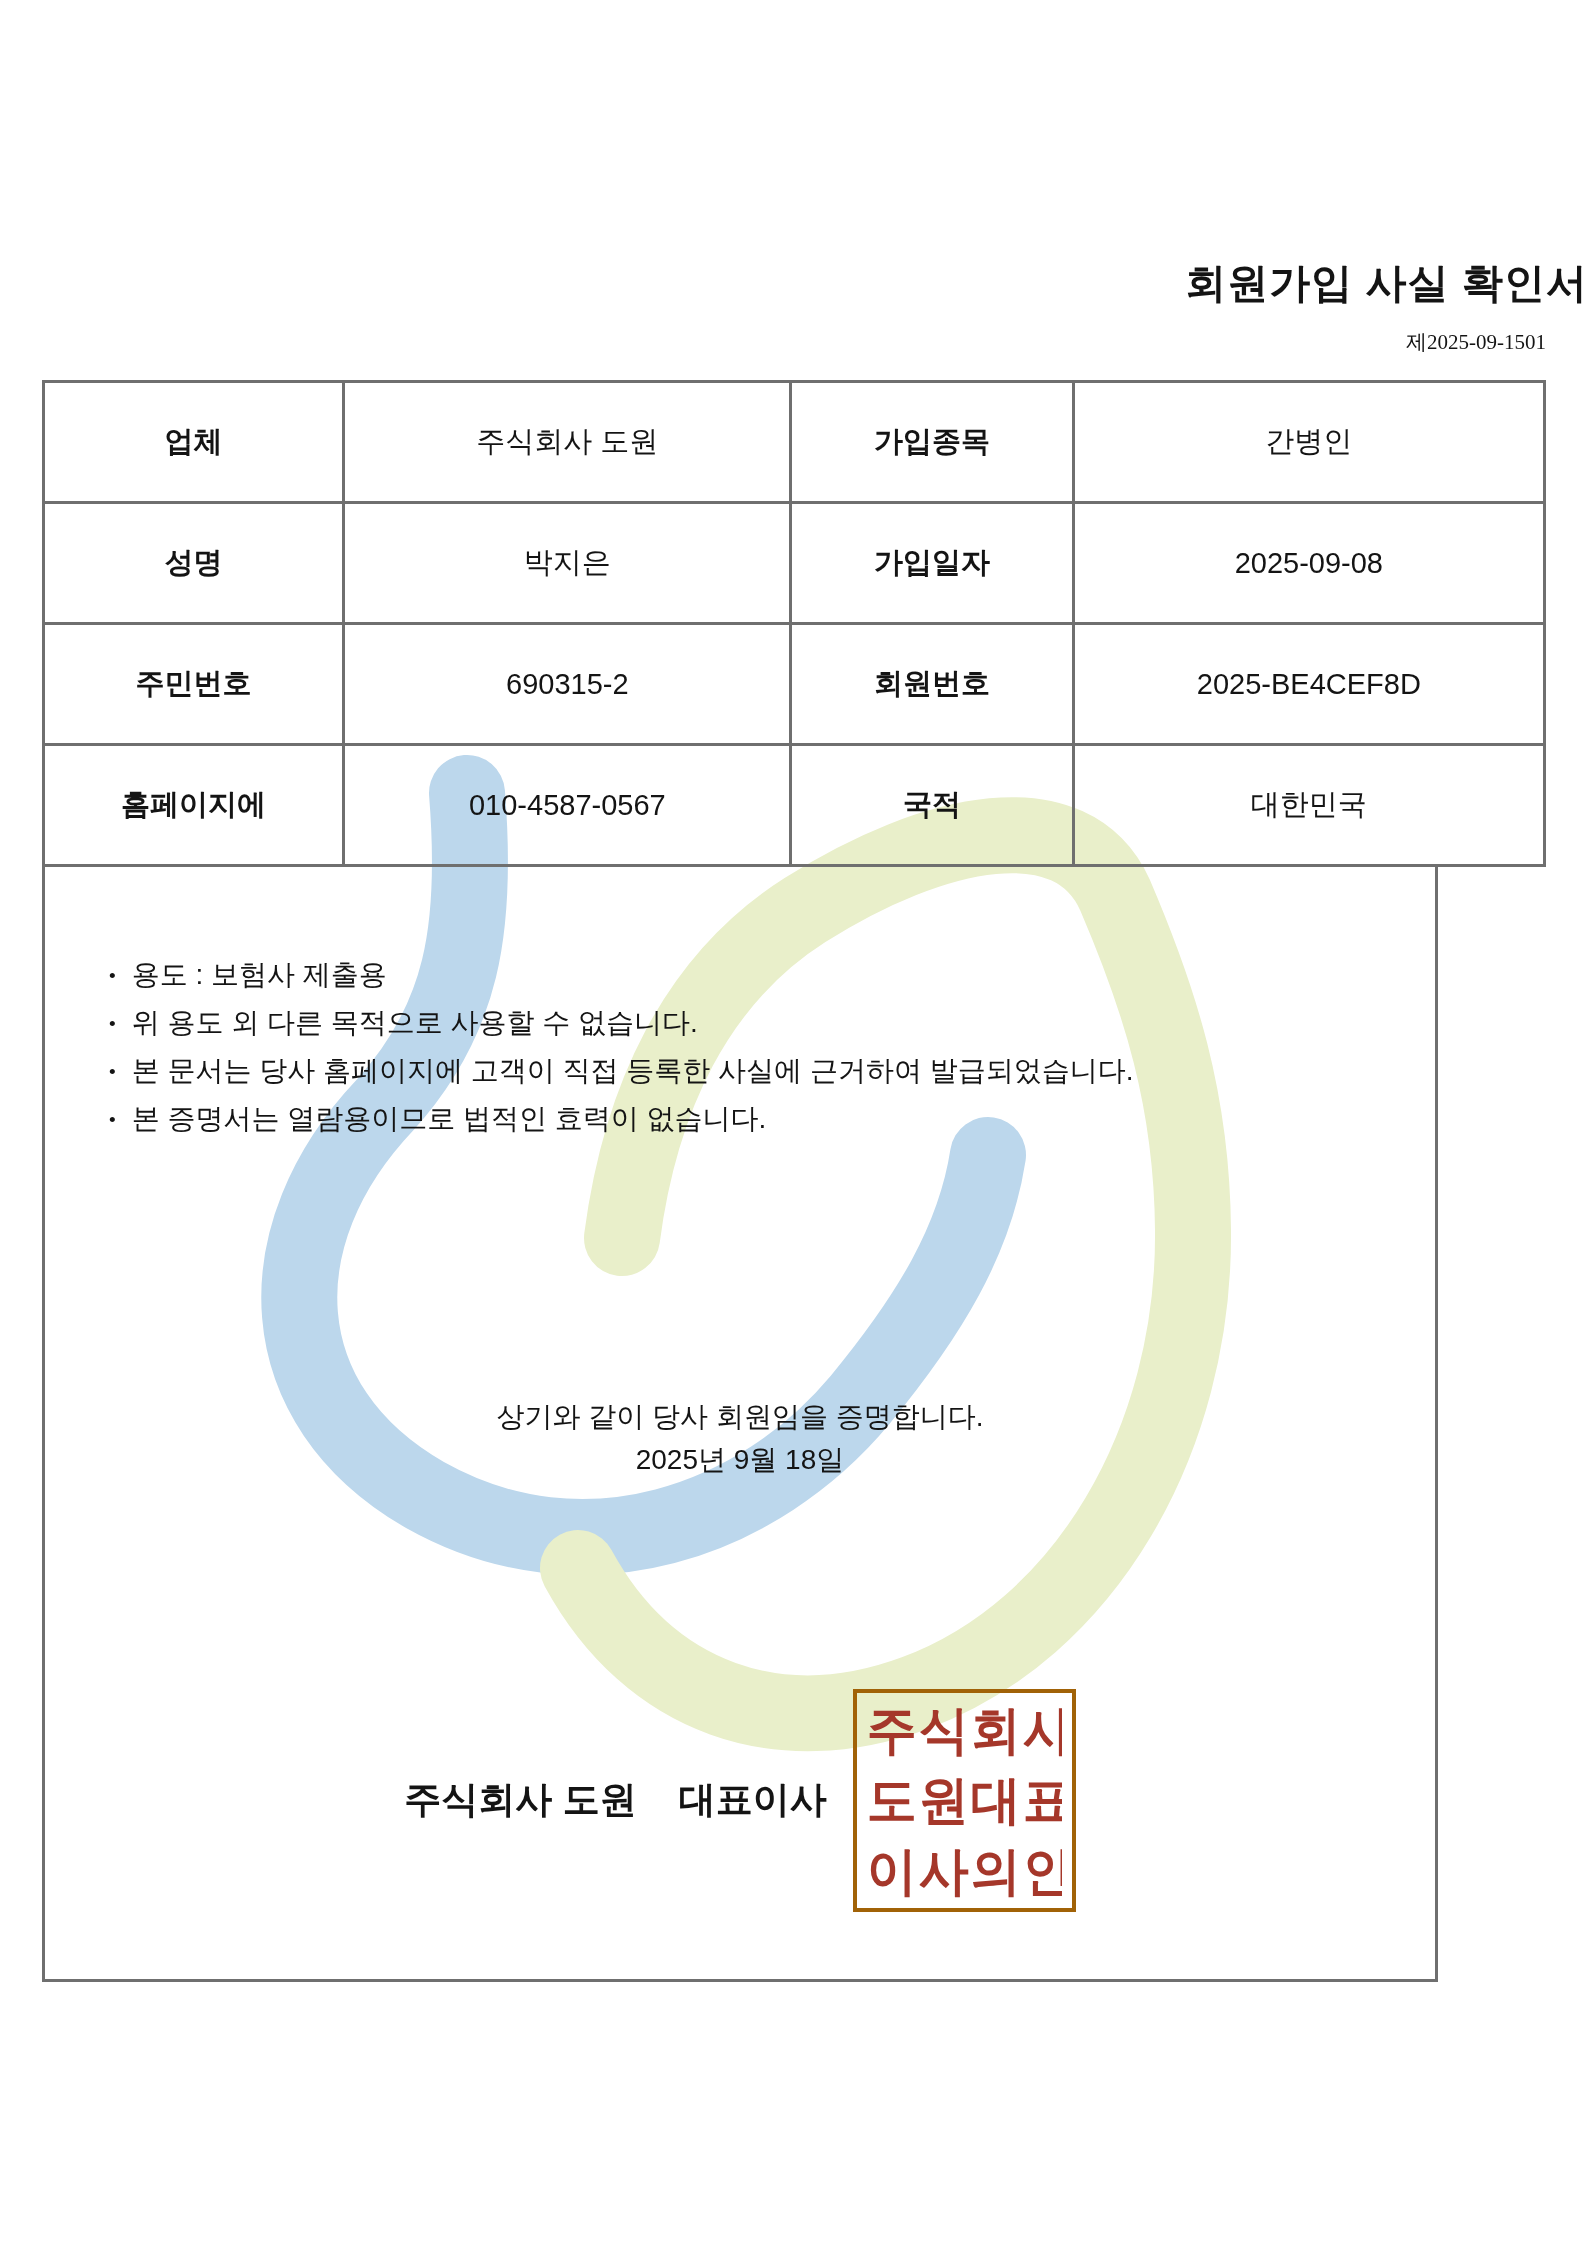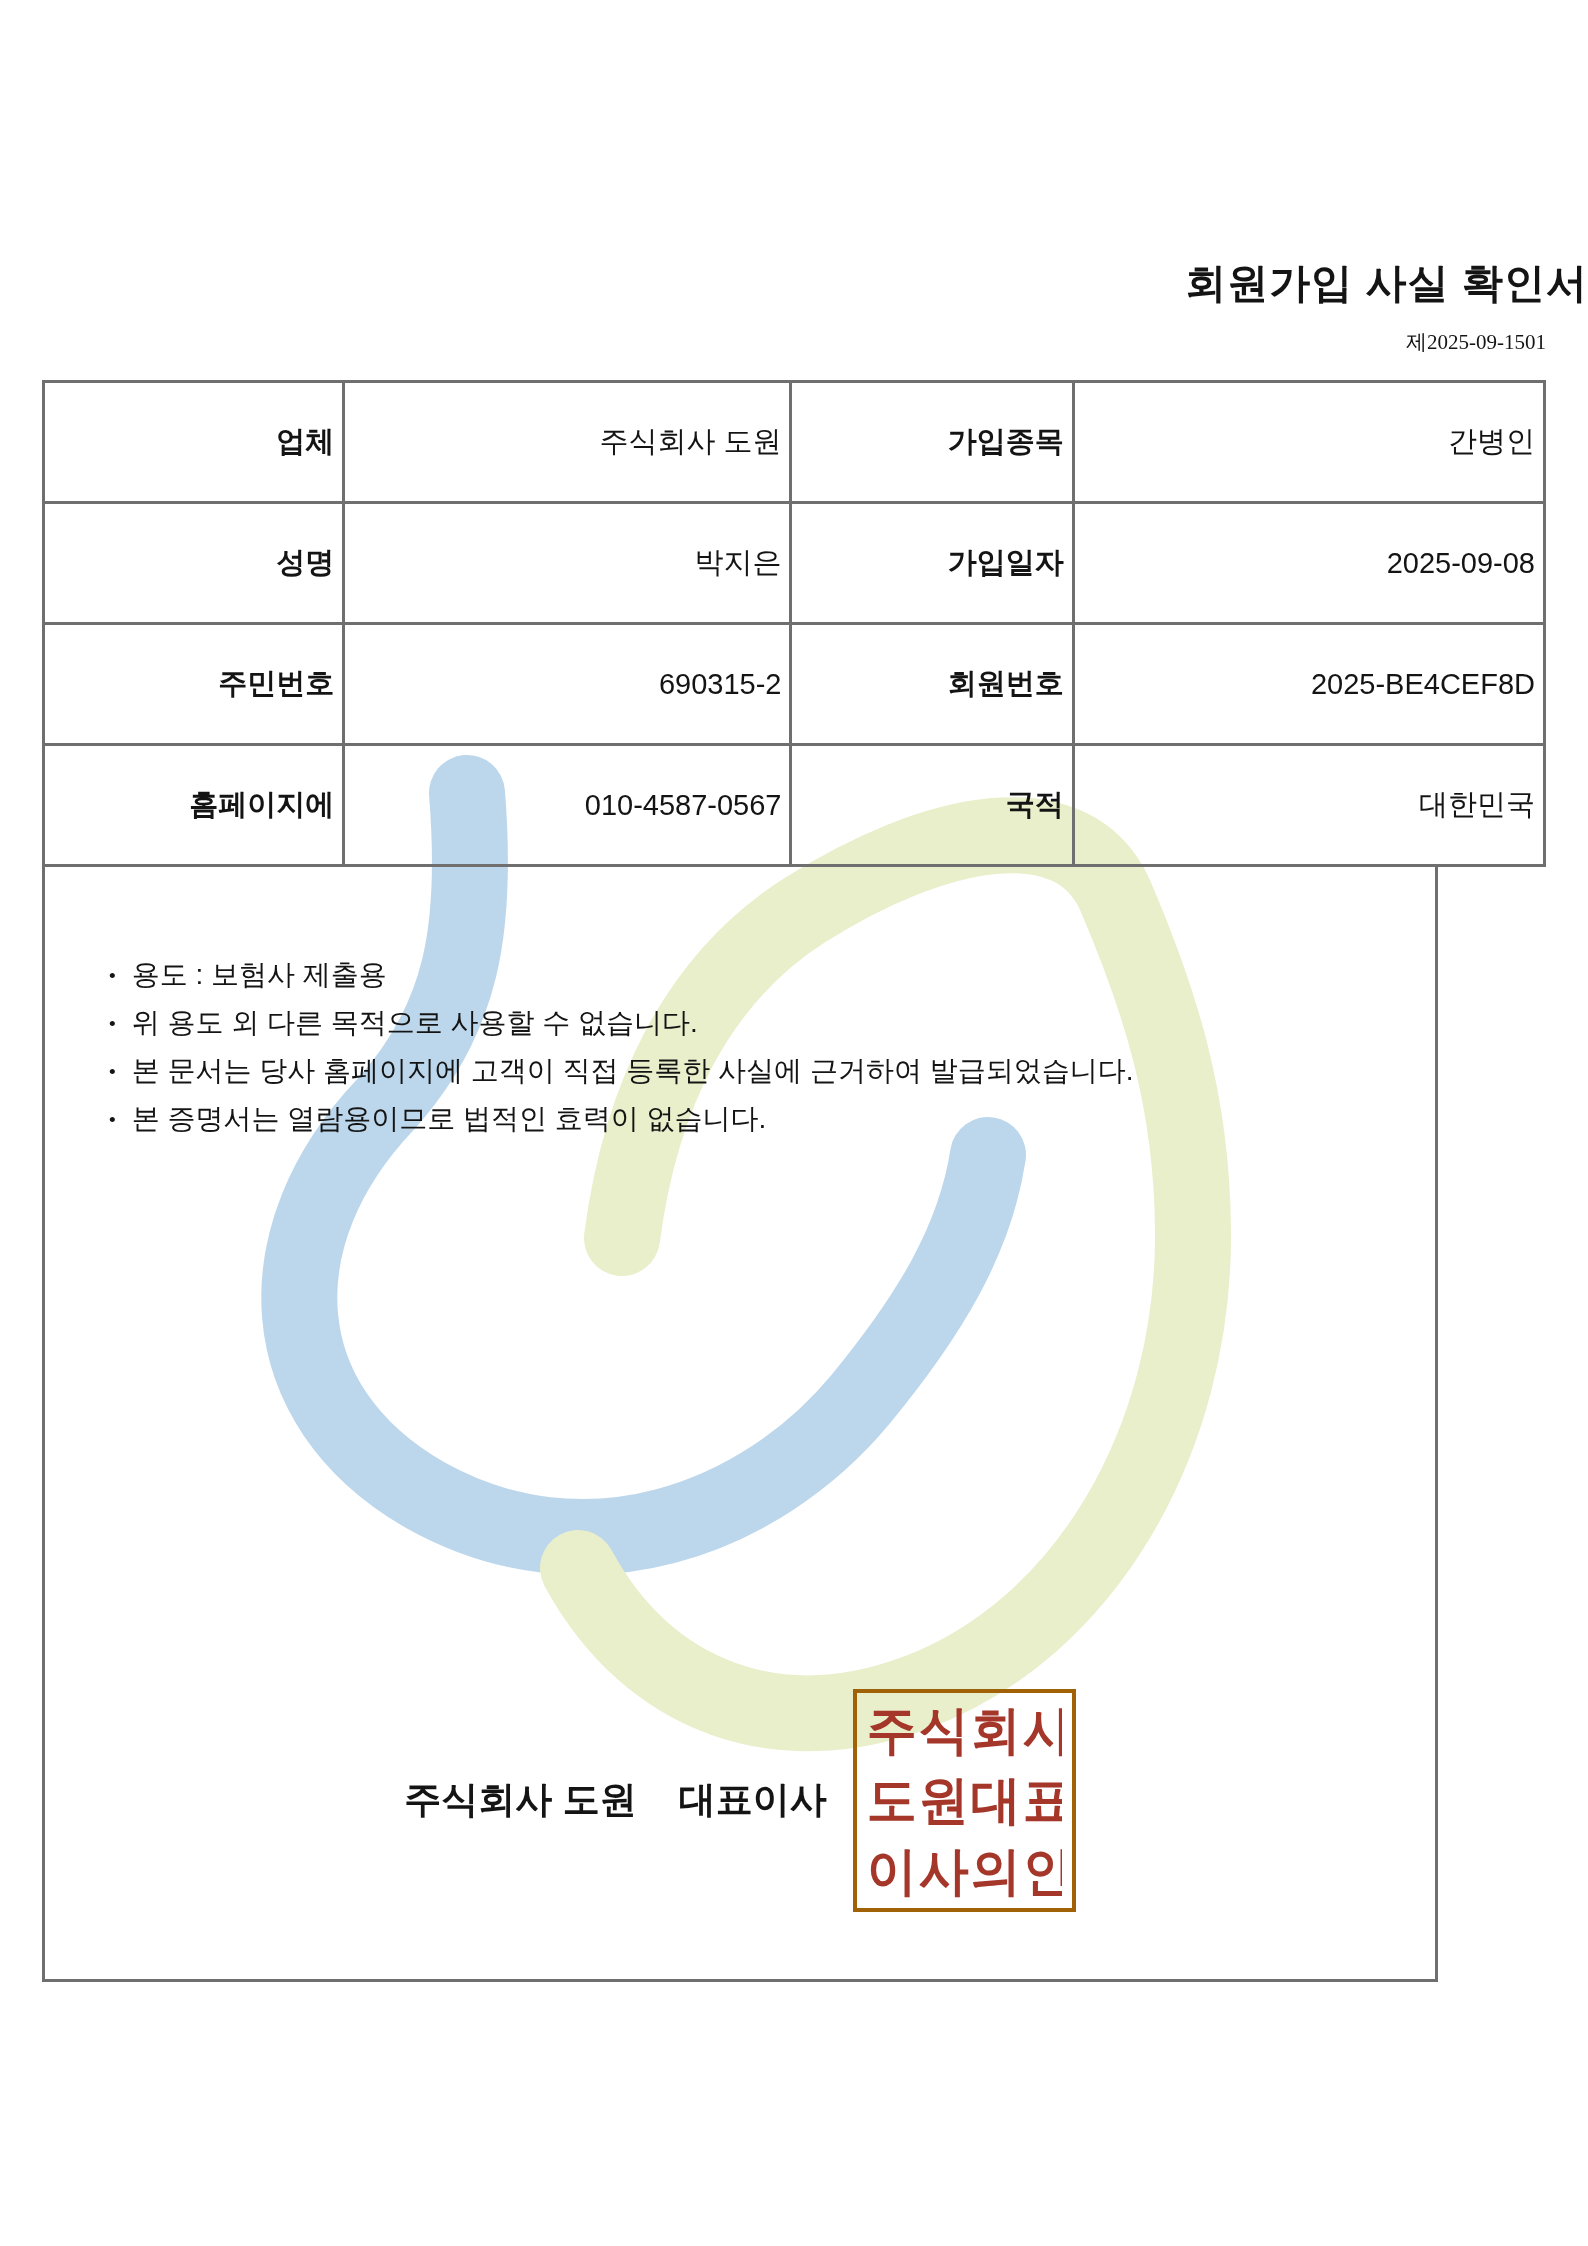--- a/index.html
+++ b/index.html
@@ -9,21 +9,21 @@
   .watermark{position:absolute;left:0;top:0;width:1588px;height:2246px;z-index:0;pointer-events:none;}
 
   .content{position:absolute;left:0;top:0;width:1588px;height:2246px;z-index:1;}
 
   .doc-title{position:absolute;top:256px;left:0;width:100%;text-align:right;
     font-size:41px;font-weight:700;letter-spacing:1px;}
   .doc-number{position:absolute;top:328px;right:42px;font-size:21px;font-weight:400;font-family:Liberation Serif, serif;}
 
   table.info{position:absolute;left:42px;top:380px;width:1504px;border-collapse:collapse;
     table-layout:fixed;background:transparent;}
-  table.info td{border:3px solid #6f6f6f;height:118px;text-align:right;vertical-align:middle;
+  table.info td{border:3px solid #6f6f6f;height:118px;text-align:center;vertical-align:middle;
     font-size:29px;padding:0 8px;background:transparent;}
   table.info td.lbl{font-weight:700;}
 
   .big-box{position:absolute;left:42px;top:864px;width:1396px;height:1118px;
     border:3px solid #6f6f6f;box-sizing:border-box;background:transparent;}
 
   .notes{position:absolute;left:64px;top:84px;font-size:28px;}
   .note-line{line-height:47px;white-space:nowrap;}
   .note-line::before{content:"•";font-size:19px;margin-right:16px;vertical-align:2px;}
 
@@ -103,20 +103,24 @@
 
     <div class="big-box">
 
       <div class="notes">
         <div class="note-line">용도 : 보험사 제출용</div>
         <div class="note-line">위 용도 외 다른 목적으로 사용할 수 없습니다.</div>
         <div class="note-line">본 문서는 당사 홈페이지에 고객이 직접 등록한 사실에 근거하여 발급되었습니다.</div>
         <div class="note-line">본 증명서는 열람용이므로 법적인 효력이 없습니다.</div>
       </div>
 
+      <div class="statement">
+        <div>상기와 같이 당사 회원임을 증명합니다.</div>
+        <div>2025년 9월 18일</div>
+      </div>
 
       <div class="company-row">
         <div class="company-text">
           <span>주식회사 도원</span><span class="gap"></span><span>대표이사</span>
         </div>
         <div class="seal">
           <div class="seal-row">주식회사</div>
           <div class="seal-row">도원대표</div>
           <div class="seal-row">이사의인</div>
         </div>

